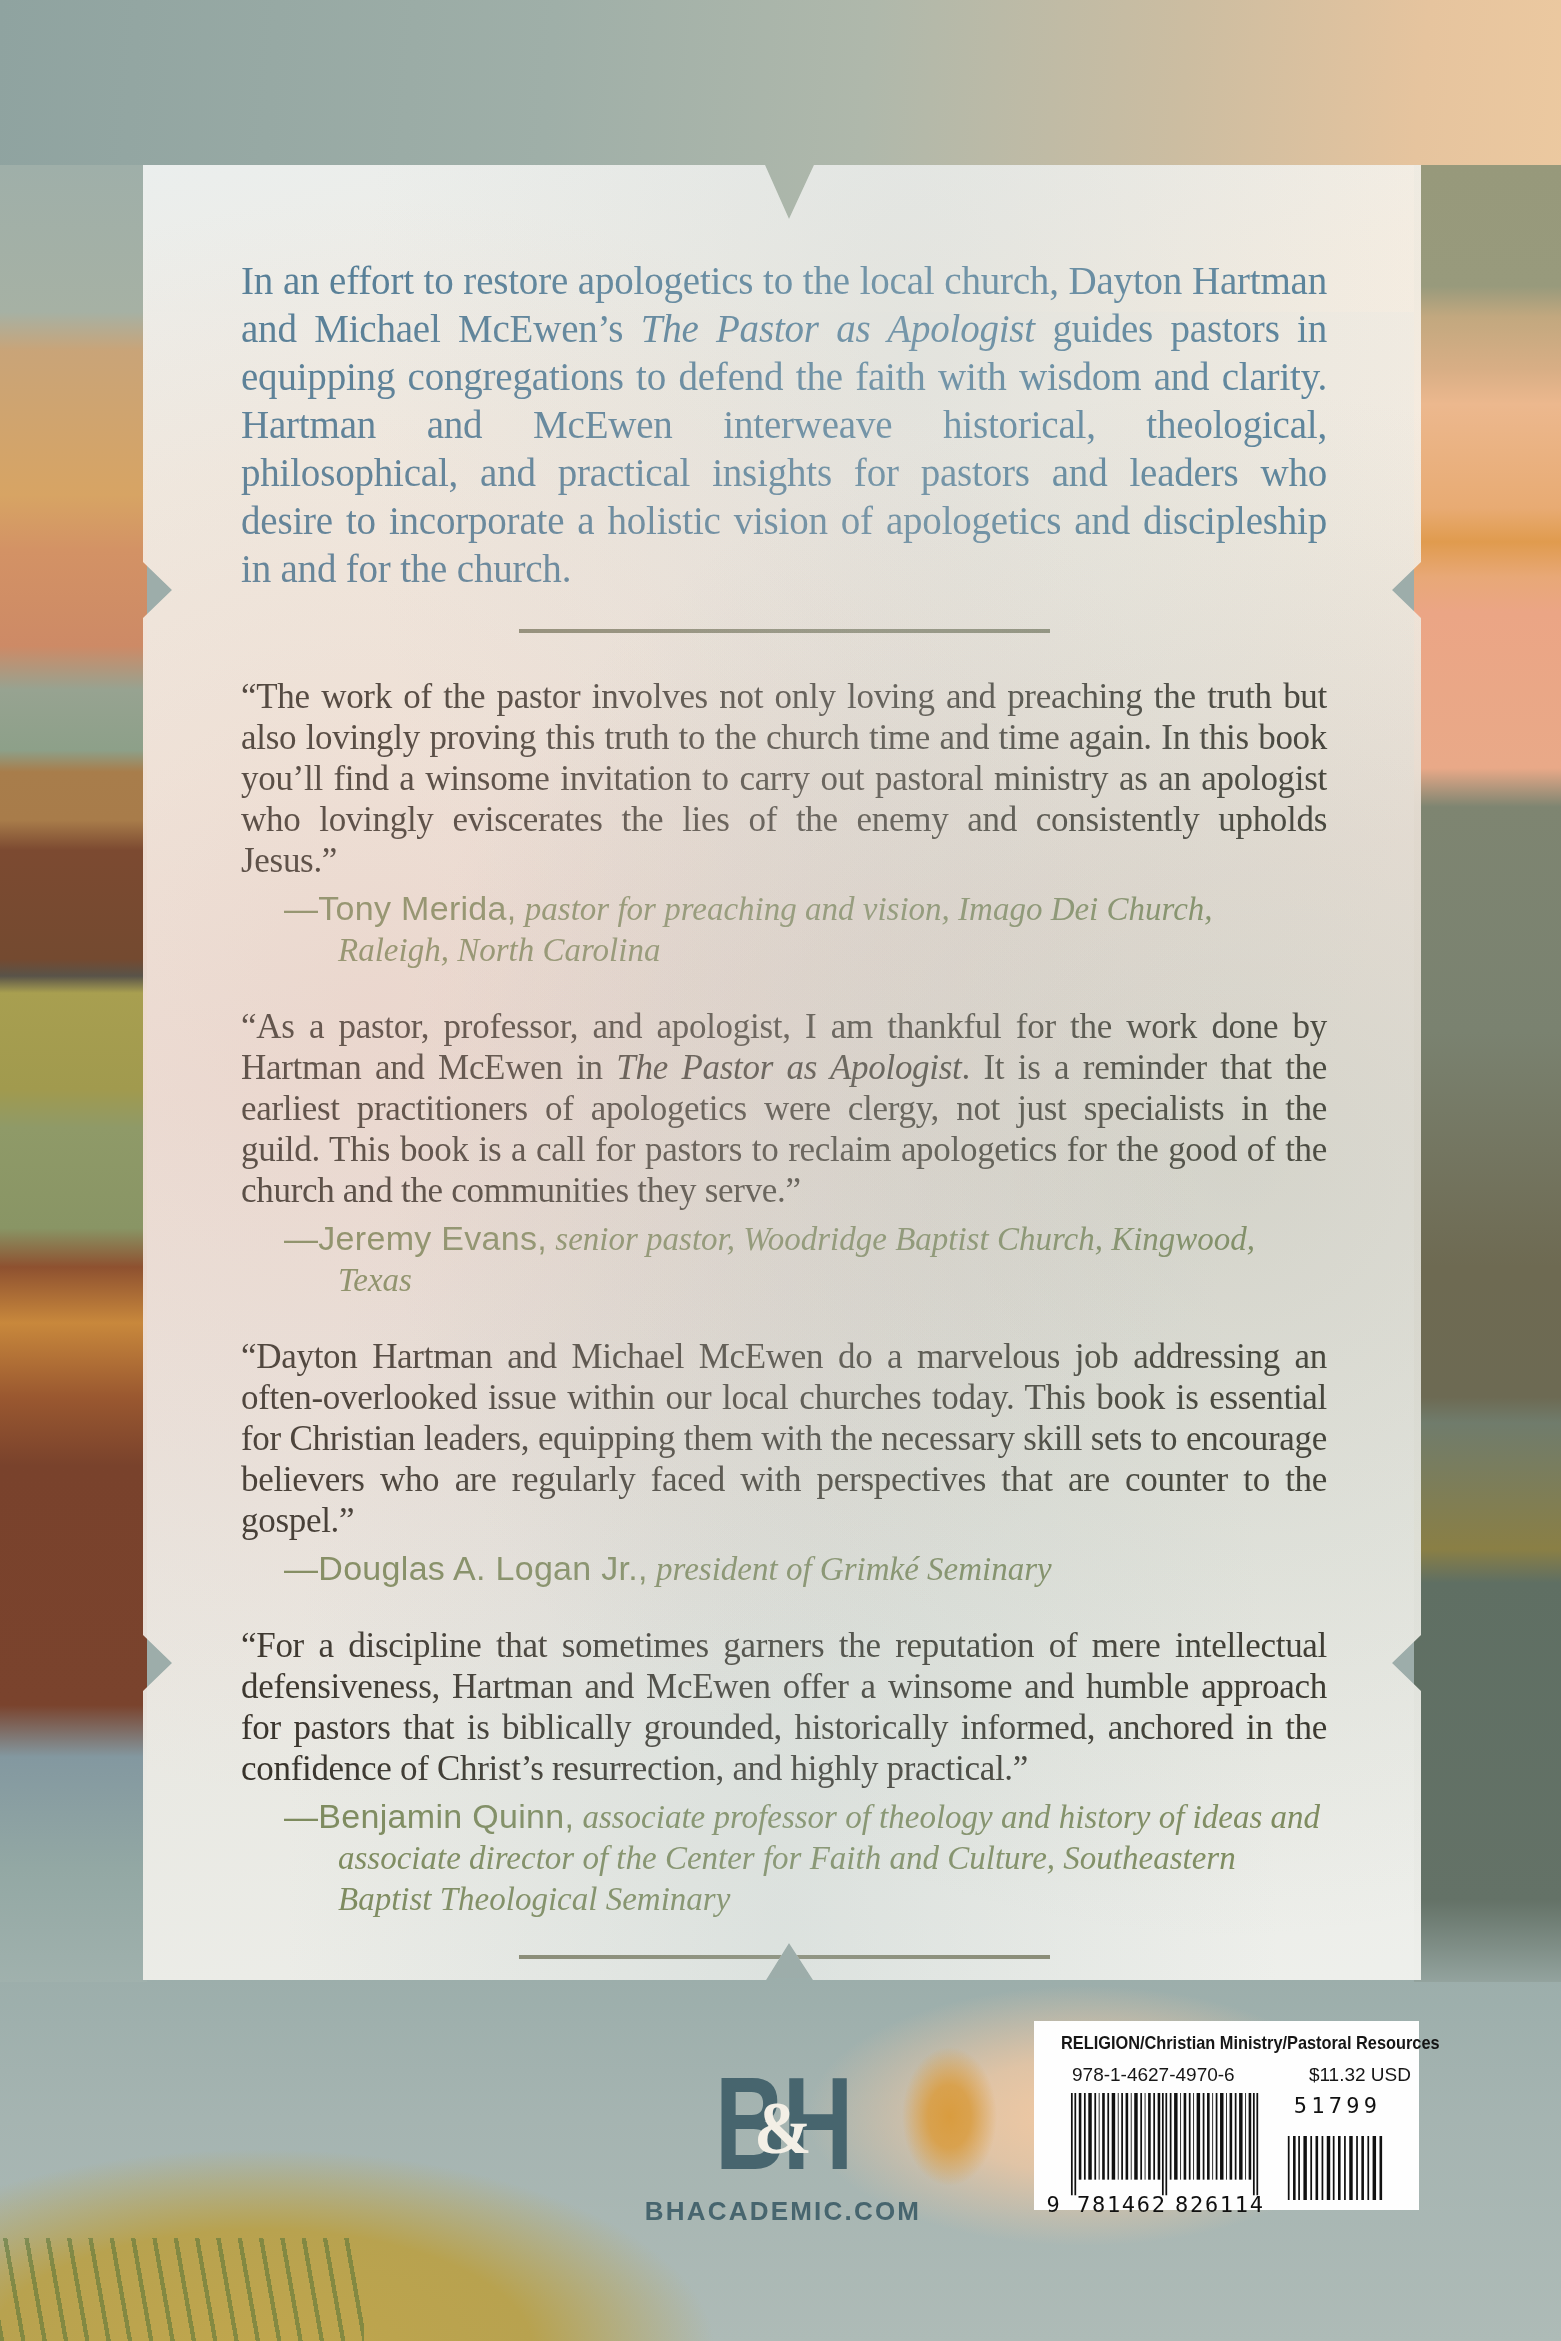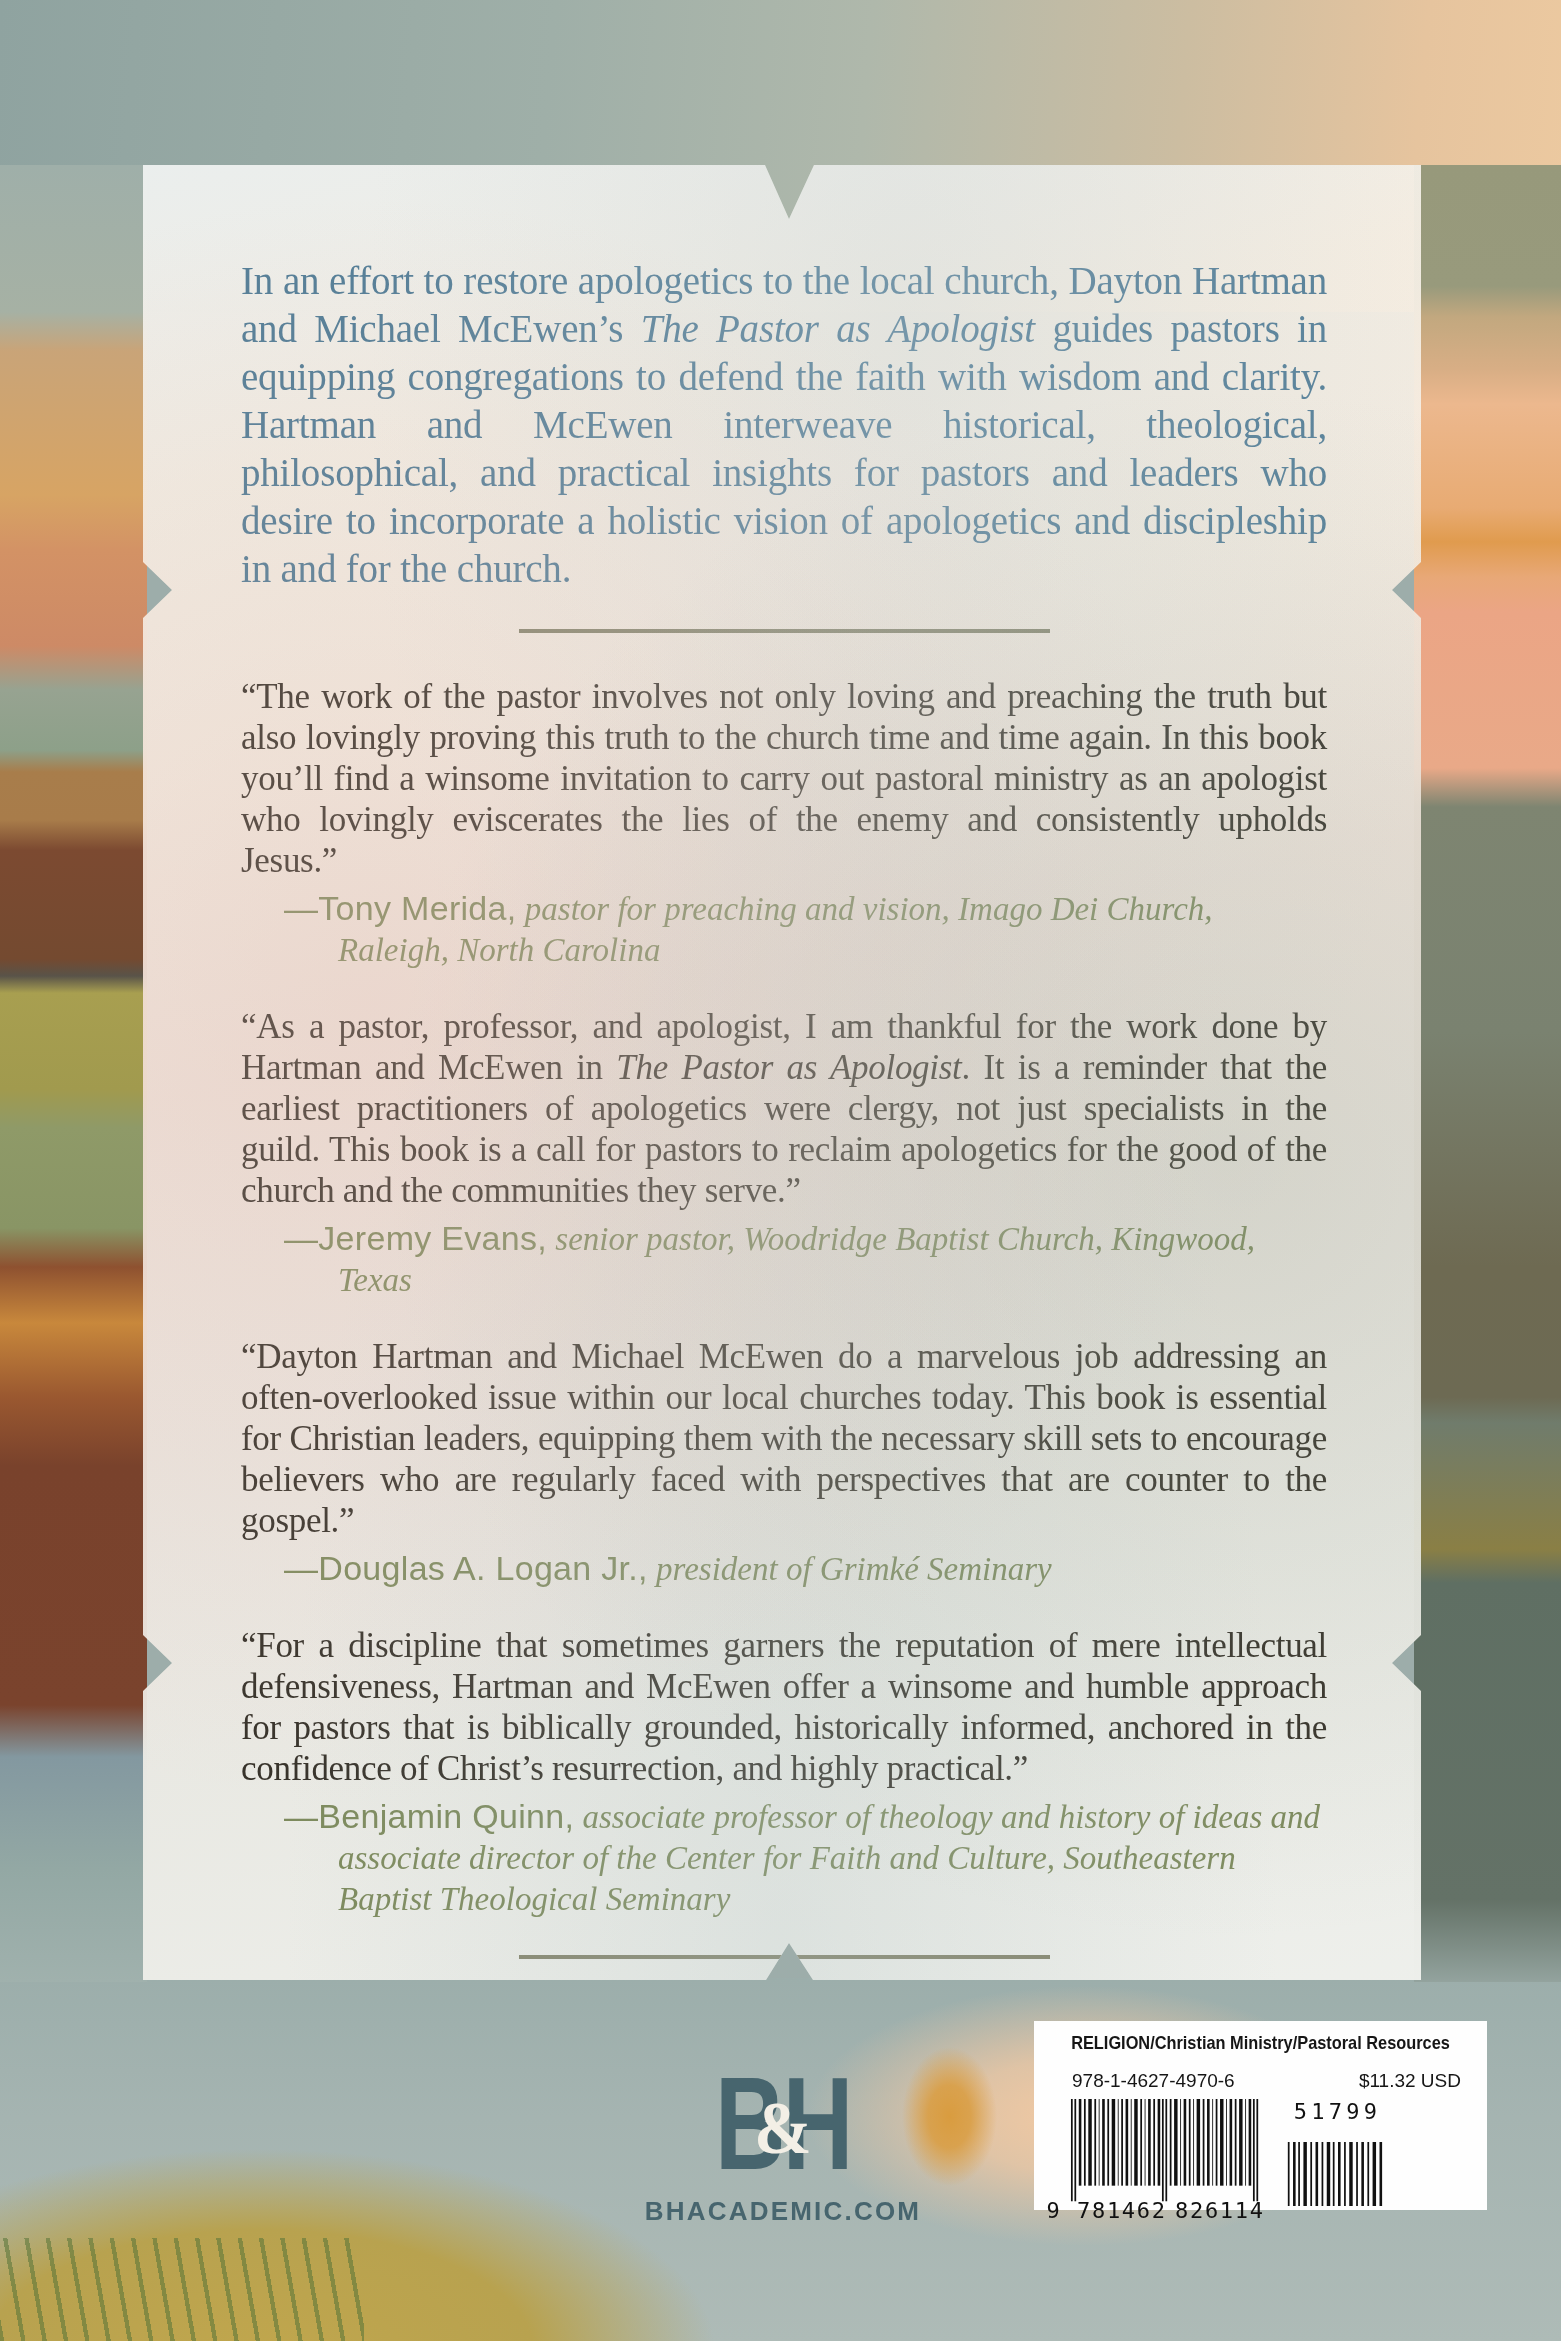--- a/index.html
+++ b/index.html
@@ -79,27 +79,27 @@
   .publisher{position:absolute;left:633px;top:2075px;width:300px;text-align:center;}
   .logo{position:relative;display:inline-block;transform:scaleX(.74);transform-origin:center;}
   .logo-b,.logo-h{font-family:"Liberation Sans",sans-serif;font-weight:800;
     font-size:132px;line-height:97px;color:#47656e;letter-spacing:-3.5px;}
   .logo-amp{position:absolute;left:50%;top:54%;transform:translate(-50%,-50%) scaleX(1.25);
     font-family:"Liberation Serif",serif;font-weight:700;font-size:75px;
     color:#f3efe6;z-index:2;}
   .site{margin-top:23px;font-family:"Liberation Sans",sans-serif;font-weight:700;
     font-size:26px;letter-spacing:2.2px;color:#47656e;}
   
-  .barcode-box{position:absolute;left:1034px;top:2021px;width:453px;height:189px;
+  .barcode-box{position:absolute;left:1034px;top:2021px;width:385px;height:189px;
     background:#fefefe;box-sizing:border-box;font-family:"Liberation Sans",sans-serif;
     color:#161616;}
   .bb-category{margin-top:11.3px;font-weight:700;font-size:19px;white-space:nowrap;
     text-align:center;transform:scaleX(.86);}
-  .bb-line2{display:flex;justify-content:space-between;padding:0 26px 0 38px;
-    font-size:19px;font-weight:400;margin-top:16px;}
+  .bb-line2{display:flex;justify-content:space-between;padding:0 8px 0 38px;
+    font-size:19px;font-weight:400;margin-top:10px;}
   .bb-bars{display:flex;align-items:flex-start;gap:12px;margin:7px 0 0 28px;}
   .ean{position:relative;width:208px;height:127px;}
   .ean svg{display:block;}
   .ean-digits span{position:absolute;top:99px;font-family:"DejaVu Sans Mono",monospace;
     font-size:22px;letter-spacing:1.7px;color:#111;}
   .d-left{left:-15.6px;}
   .d-g1{left:15px;}
   .d-g2{left:113px;}
   .supp{width:111px;text-align:center;}
   .supp-num{font-family:"DejaVu Sans Mono",monospace;font-size:22px;

